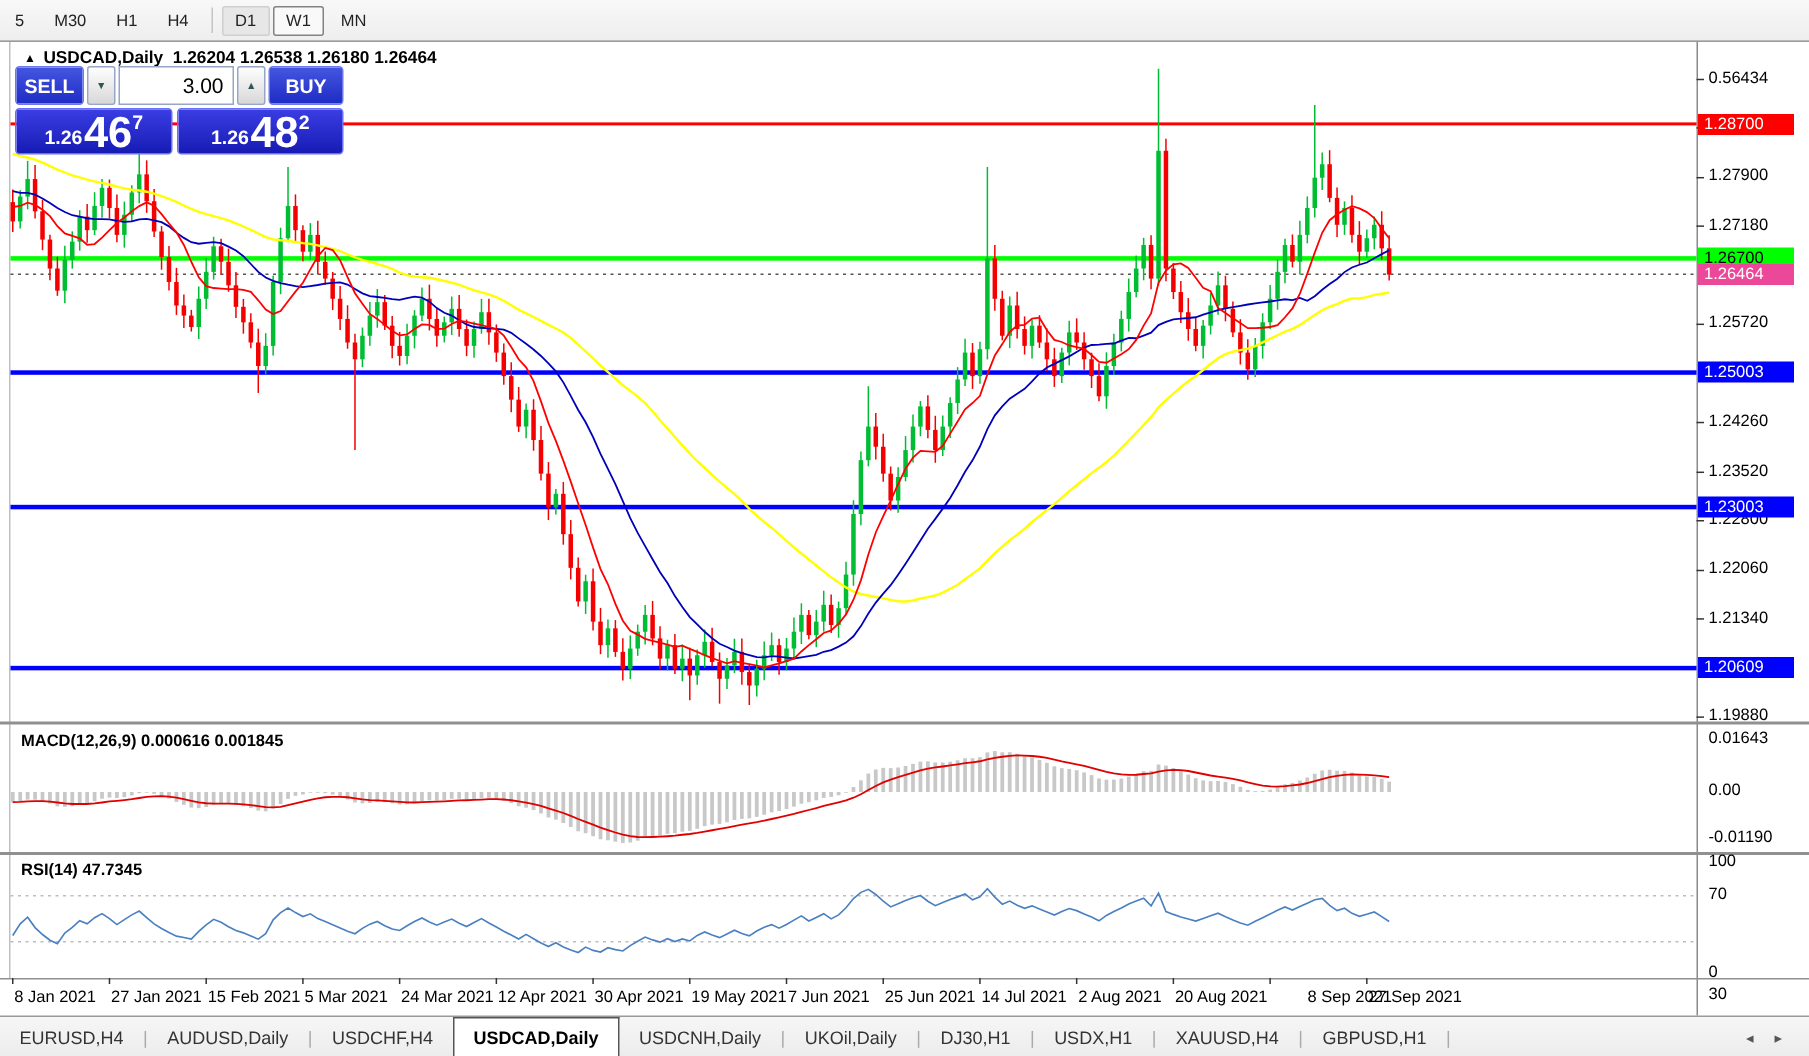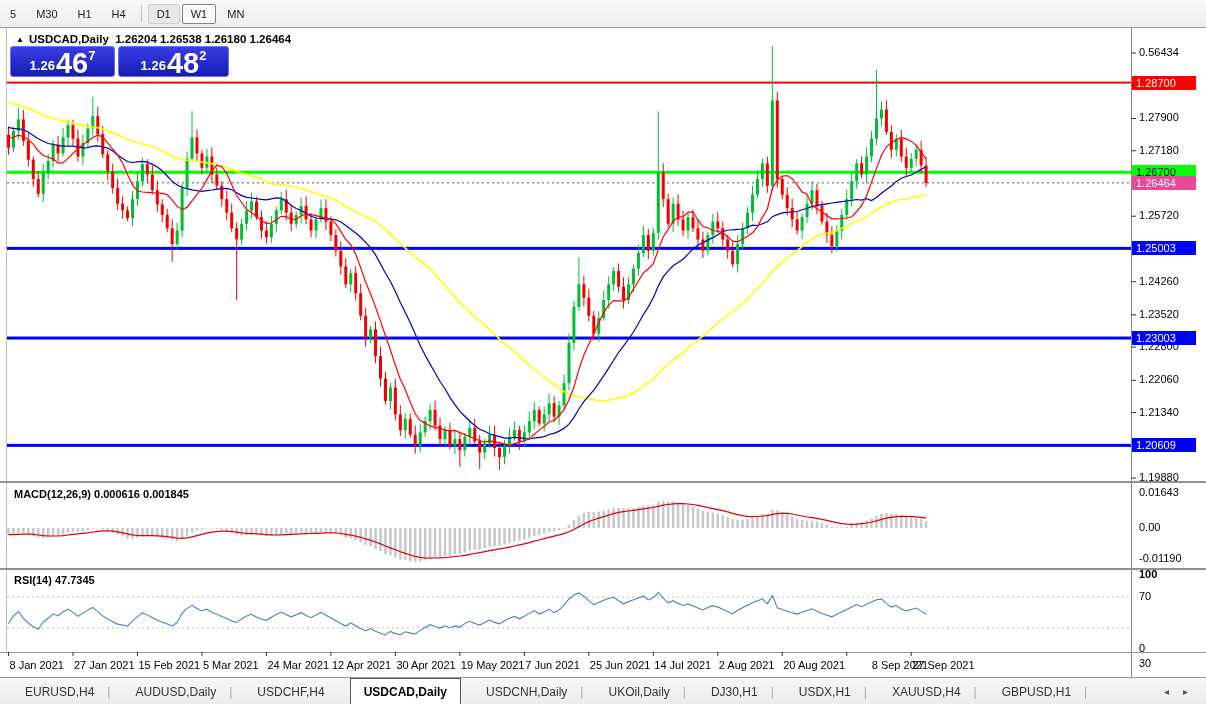--- a/index.html
+++ b/index.html
@@ -39,21 +39,21 @@
   .price-box{height:29px;background:linear-gradient(#3a3ee3,#171bb4);border:1px solid #6a6efc;
              border-radius:3px;color:#fff;display:flex;align-items:flex-end;justify-content:center;}
   .pb-l{width:104px;} .pb-r{width:110px;}
   .pb-prefix{font-size:13px;font-weight:bold;margin:0 1px 3px 0;}
   .pb-big{font-size:29px;font-weight:bold;line-height:25px;}
   .pb-sup{font-size:13px;font-weight:bold;align-self:flex-start;margin-top:1px;}
   
   #tabbar{position:absolute;left:0;top:677px;width:1206px;height:27px;
           background:linear-gradient(#f6f6f6,#ececec);border-top:1px solid #999;
           display:flex;align-items:stretch;z-index:10;font-size:12px;color:#333;}
-  .tab{display:flex;align-items:center;padding:0 13px;cursor:pointer;white-space:nowrap;margin-left:12px;}
+  .tab{display:flex;align-items:center;padding:0 13px;cursor:pointer;white-space:nowrap;}
   .tab.active{background:#fff;border:1px solid #555;border-bottom:none;font-weight:bold;color:#000;}
   .tab-sep{display:flex;align-items:center;color:#aaa;}
   #tab-scroll{margin-left:auto;display:flex;align-items:center;gap:14px;color:#555;
               font-size:10px;padding-right:18px;}
   #tab-scroll span{cursor:pointer;}
 </style>
 </head>
 <body>
 
 <div id="app">
@@ -673,20 +673,27 @@
       <line x1="1131" y1="380.3320000000008" x2="1136" y2="380.3320000000008" stroke="#333" stroke-width="1"></line>
       <line x1="1131" y1="412.61680000000024" x2="1136" y2="412.61680000000024" stroke="#333" stroke-width="1"></line>
       <line x1="1131" y1="478.0832" x2="1136" y2="478.0832" stroke="#333" stroke-width="1"></line>
     </svg>
 
   <div id="title">
     <span class="tri">▲</span><span>USDCAD,Daily</span>&nbsp;&nbsp;<span>1.26204 1.26538 1.26180 1.26464</span>
   </div>
 
   <div id="trade-panel">
+    <div class="tp-row">
+      <div class="btn-blue sell-w">SELL</div>
+      <div class="spin">▼</div>
+      <input class="vol" readonly="" value="3.00" style="">
+      <div class="spin">▲</div>
+      <div class="btn-blue buy-w">BUY</div>
+    </div>
     <div class="price-boxes">
       <div class="price-box pb-l">
         <span class="pb-prefix">1.26</span>
         <span class="pb-big">46</span>
         <span class="pb-sup">7</span>
       </div>
       <div class="price-box pb-r">
         <span class="pb-prefix">1.26</span>
         <span class="pb-big">48</span>
         <span class="pb-sup">2</span>
@@ -705,21 +712,21 @@
       <div class="axis-text" style="top: 209.218px;">1.25720</div>
       <div class="axis-text" style="top: 274.684px;">1.24260</div>
       <div class="axis-text" style="top: 307.866px;">1.23520</div>
       <div class="axis-text" style="top: 340.15px;">1.22800</div>
       <div class="axis-text" style="top: 373.332px;">1.22060</div>
       <div class="axis-text" style="top: 405.617px;">1.21340</div>
       <div class="axis-text" style="top: 471.083px;">1.19880</div>
       <div class="axis-text" style="top: 486px;">0.01643</div>
       <div class="axis-text" style="top: 521px;">0.00</div>
       <div class="axis-text" style="top: 552px;">-0.01190</div>
-      <div class="axis-text" style="top: 568px; font-weight: bold;">100</div>
+      <div class="axis-text" style="top: 568px;">100</div>
       <div class="axis-text" style="top: 590.1px;">70</div>
       <div class="axis-text" style="top: 620.9px; margin-top: 36px;">30</div>
       <div class="axis-text" style="top: 642px;">0</div>
       <div class="axis-box" style="top: 75.5944px; background: rgb(255, 0, 0); color: rgb(255, 255, 255);">1.28700</div>
       <div class="axis-box" style="top: 165.274px; background: rgb(0, 255, 0); color: rgb(0, 0, 0);">1.26700</div>
       <div class="axis-box" style="top: 241.368px; background: rgb(0, 0, 255); color: rgb(255, 255, 255);">1.25003</div>
       <div class="axis-box" style="top: 331.048px; background: rgb(0, 0, 255); color: rgb(255, 255, 255);">1.23003</div>
       <div class="axis-box" style="top: 438.395px; background: rgb(0, 0, 255); color: rgb(255, 255, 255);">1.20609</div>
       <div class="axis-box" style="top: 175.857px; background: #ec4899; color: rgb(255, 255, 255);">1.26464</div>
     </div>

